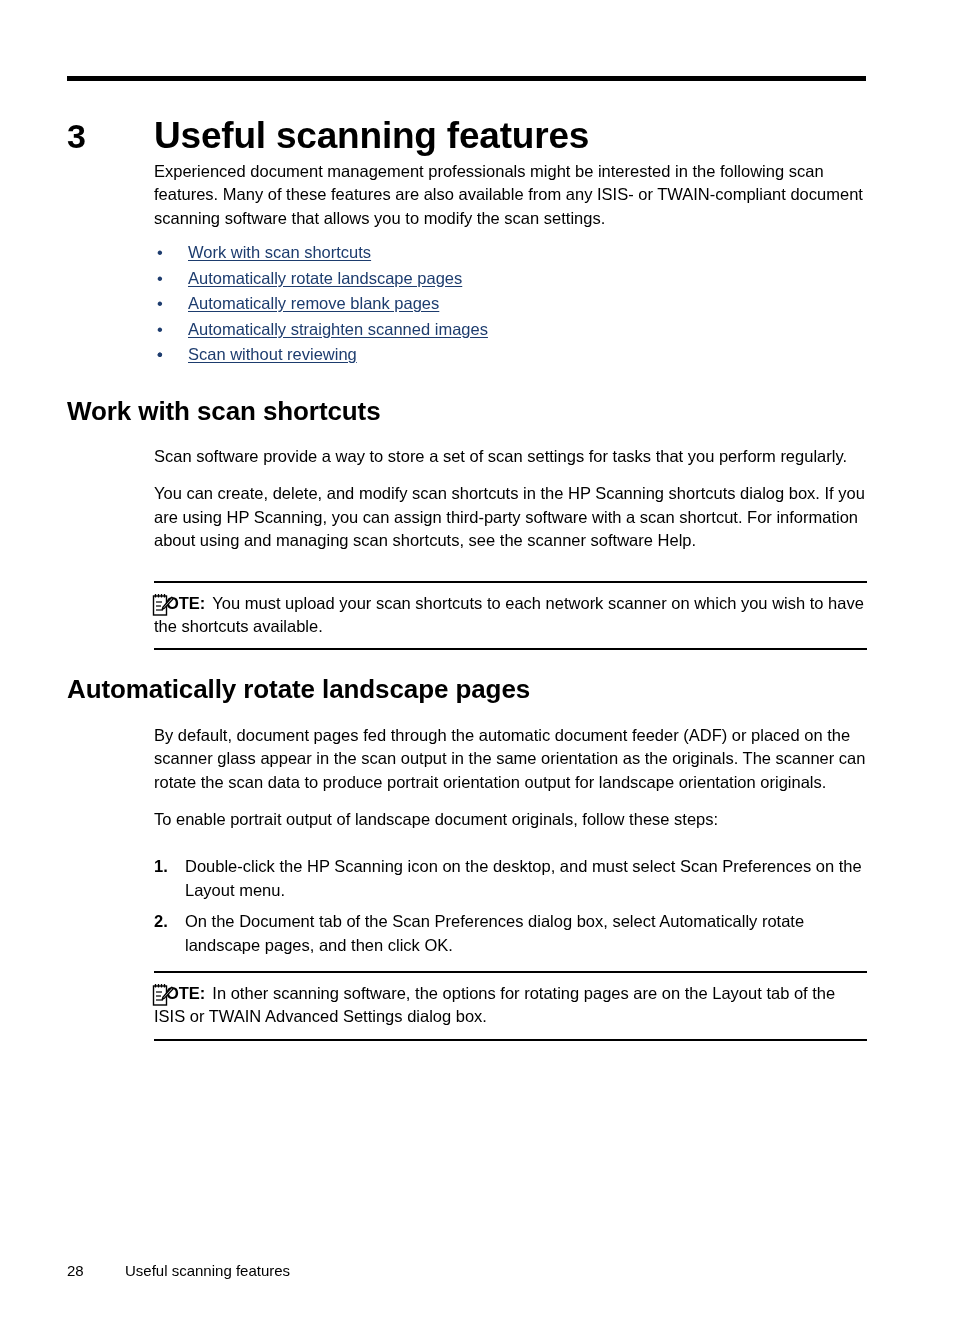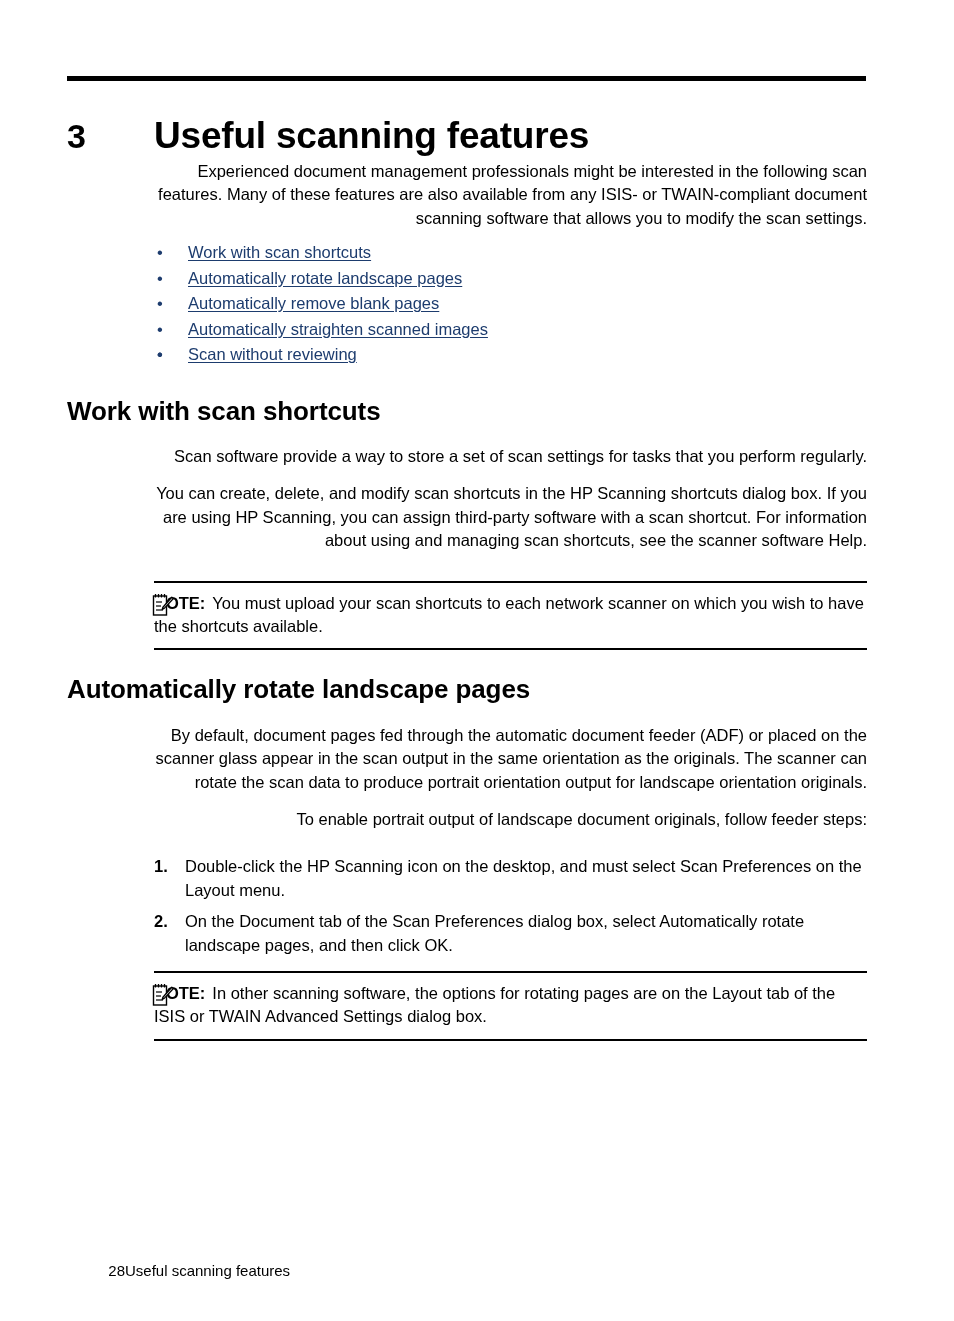--- a/index.html
+++ b/index.html
@@ -59,21 +59,21 @@
     left: 67px;
     top: 160px;
     width: 800px;
   }
 
   p.body {
     margin: 0 0 14px 0;
     padding-left: 87px;
     font-size: 16.5px;
     line-height: 1.42;
-    text-align: right;
+    text-align: left;
   }
   p.body:last-child { margin-bottom: 0; }
 
   
   ul.linklist {
     list-style: none;
     margin: 11px 0 0 0;
     padding: 0 0 0 90px;
   }
   ul.linklist li {
@@ -161,21 +161,20 @@
     position: absolute;
     left: 67px;
     bottom: 42px;
     width: 799px;
     font-size: 15px;
     display: flex;
   }
   .footer .pageno {
     width: 58px;
     flex: 0 0 58px;
-    text-align: right;
   }
   .footer .chaptername { }
 
   .spacer-24 { height: 24px; }
   .spacer-18 { height: 18px; }
   .spacer-14 { height: 14px; }
   .spacer-10 { height: 10px; }
 </style>
 </head>
 <body>
@@ -251,21 +250,21 @@
     </div>
 
     <div class="spacer-24"></div>
 
     <h2 class="section">Automatically rotate landscape pages</h2>
 
     <div class="spacer-18"></div>
 
     <p class="body">By default, document pages fed through the automatic document feeder (ADF) or placed on the scanner glass appear in the scan output in the same orientation as the originals. The scanner can rotate the scan data to produce portrait orientation output for landscape orientation originals.</p>
 
-    <p class="body">To enable portrait output of landscape document originals, follow feeder steps:</p>
+    <p class="body">To enable portrait output of landscape document originals, follow these steps:</p>
 
     <div class="spacer-10"></div>
 
     <ol class="steps">
       <li>
         <span class="num">1.</span><span>Double-click the </span><b>HP Scanning</b><span> icon on the desktop, and must select </span><b>Scan Preferences</b><span> on the </span><b>Layout</b><span> menu.</span>
       </li>
       <li>
         <span class="num">2.</span><span>On the </span><b>Document</b><span> tab of the </span><b>Scan Preferences</b><span> dialog box, select </span><b>Automatically rotate landscape pages</b><span>, and then click </span><b>OK</b><span>.</span>
       </li>

